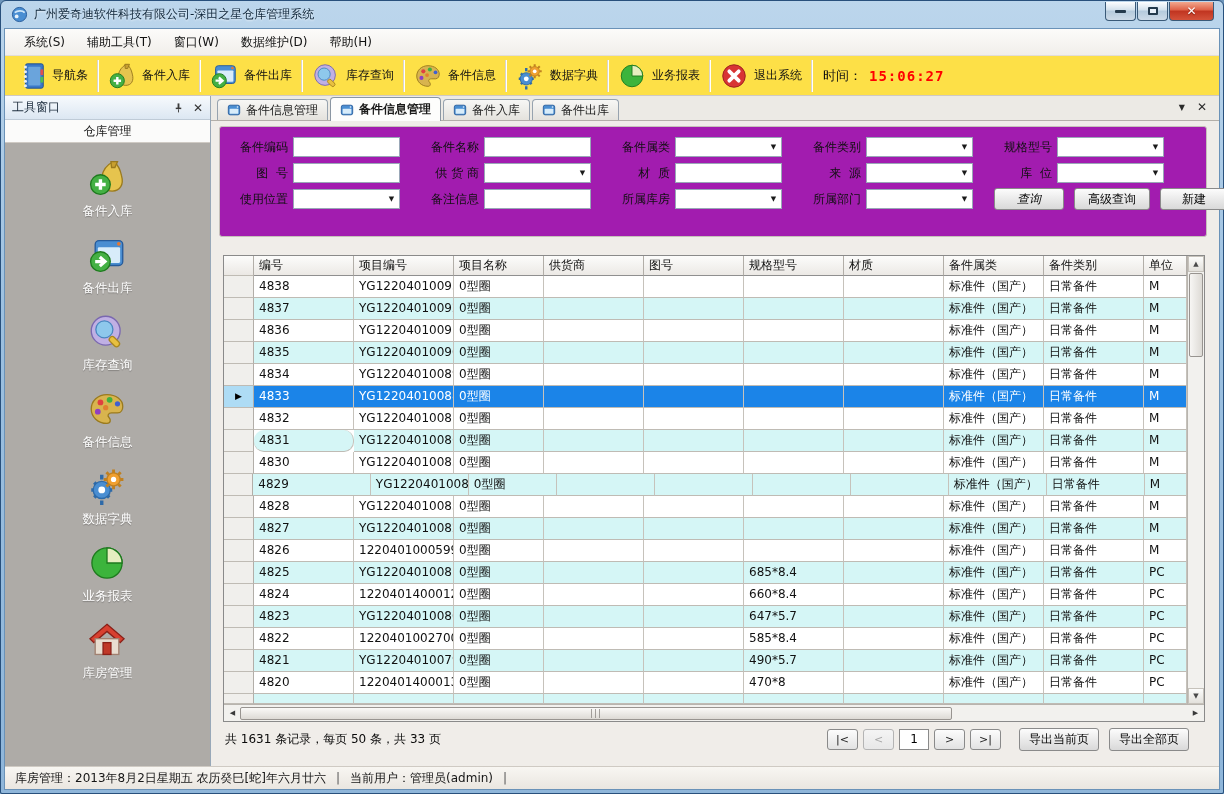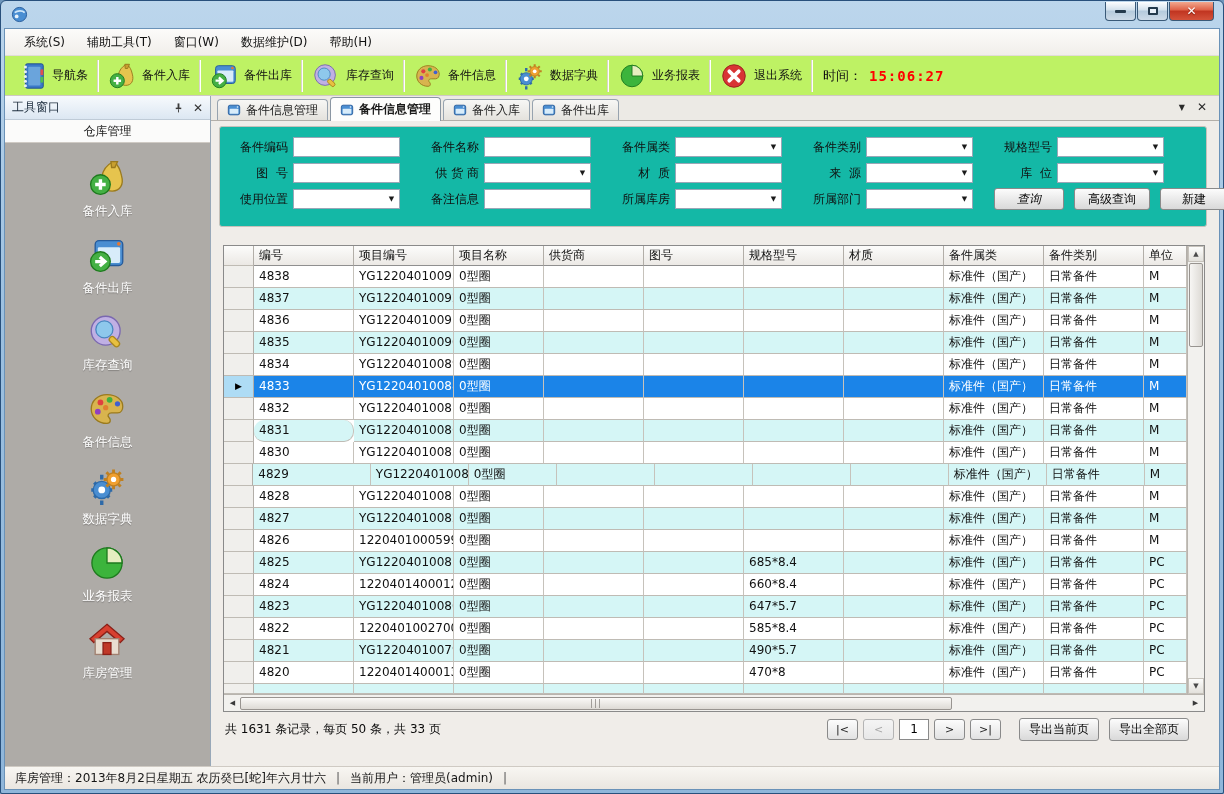--- a/index.html
+++ b/index.html
@@ -25,21 +25,21 @@
   .win-btn.close { width:45px; background:linear-gradient(#f2a88e,#de6046 45%,#c03420 50%,#d4523a); }
   .glyph-min { width:11px; height:3px; background:#243a4c; border-radius:1px; }
   .glyph-max { width:10px; height:8px; border:2px solid #243a4c; border-radius:1px; background:#e8f0f8; }
   .glyph-close { color:#fff; font-weight:bold; font-size:12px; text-shadow:0 1px 1px #802010; }
   
   .app { flex:1; display:flex; flex-direction:column; min-height:0; border:1px solid #6a92b8; background:#f0ede9; }
   
   .menubar { height:27px; background:linear-gradient(#fcfbfa,#f1eeea); border-bottom:1px solid #e2ddd7; display:flex; align-items:center; padding-left:8px; }
   .menu-item { padding:5px 11px; }
   
-  .toolbar { height:40px; background:#bef264; border-bottom:1px solid #cfc9c3; display:flex; align-items:center; padding:0 5px; }
+  .toolbar { height:40px; background:#fde047; border-bottom:1px solid #cfc9c3; display:flex; align-items:center; padding:0 5px; }
   .tb-item { display:flex; align-items:center; gap:5px; padding:2px 7px; white-space:nowrap; }
   .tb-item svg { width:30px; height:30px; display:block; }
   .tb-sep { width:1px; height:32px; background:#d9d3cc; box-shadow:1px 0 0 #fff; margin:0 2px; }
   .tb-time { display:flex; align-items:center; gap:7px; padding:0 9px; font-size:13px; }
   .tb-time-val { color:#f00; font-weight:bold; font-family:"DejaVu Sans Mono","Liberation Mono",monospace; font-size:14px; letter-spacing:1px; }
   
   .main { flex:1; display:flex; min-height:0; }
   
   .sidebar { width:206px; display:flex; flex-direction:column; border-right:1px solid #98a8b8; background:#aeaba7; }
   .sb-header { height:24px; background:linear-gradient(#f7fafd,#dce7f2); border-bottom:1px solid #bfcbd7; display:flex; align-items:center; padding:0 7px; color:#1c2c3c; }
@@ -55,21 +55,21 @@
   .content { flex:1; display:flex; flex-direction:column; min-width:0; background:#f0ede9; }
   .tabstrip { height:25px; display:flex; align-items:flex-end; background:#eceae5; padding:0 6px; border-bottom:1px solid #b3afa9; }
   .tab { display:flex; align-items:center; gap:5px; height:21px; padding:0 9px; border:1px solid #97a3af; border-bottom:none;
     border-radius:4px 4px 0 0; background:linear-gradient(#f7f7f5,#e4e2dd); margin-right:2px; color:#1a1a1a; white-space:nowrap; }
   .tab svg { width:14px; height:14px; display:block; }
   .tab.active { background:#fdfdfc; font-weight:bold; height:24px; margin-bottom:-1px; border-color:#8a96a2; }
   .tabstrip-controls { margin-left:auto; display:flex; gap:12px; align-items:center; padding:0 6px 6px 0; color:#2a2a2a; }
   .ts-menu { font-size:8px; }
   .ts-close { font-size:12px; }
   
-  .search-panel { margin:5px 12px 2px 8px; border:1px solid #c6c1ba; border-radius:3px; background:#14b8a6; padding:7px 6px 14px 10px; }
+  .search-panel { margin:5px 12px 2px 8px; border:1px solid #c6c1ba; border-radius:3px; background:#a21caf; padding:7px 6px 24px 10px; }
   .search-row { display:flex; align-items:center; height:26px; }
   .sg { display:flex; align-items:center; margin-right:21px; }
   .sg:last-child { margin-right:0; }
   .sg-label { width:58px; text-align:right; margin-right:5px; white-space:pre; color:#101010; }
   .sg-input { width:107px; height:20px; border:1px solid #99a7b7; padding:0 3px; font:12px "DejaVu Sans","Liberation Sans",sans-serif; background:#fff; }
   .sg-combo { width:107px; height:20px; background:#fff; border:1px solid #99a7b7; display:flex; align-items:center; }
   .combo-val { flex:1; padding-left:3px; overflow:hidden; white-space:nowrap; }
   .combo-arrow { width:15px; height:100%; display:flex; align-items:center; justify-content:center; font-size:7px; color:#1a1a1a; }
   .search-buttons { flex:1; display:flex; justify-content:flex-end; gap:10px; padding-right:2px; }
   .btn { height:22px; border:1px solid #8a8a8a; border-radius:3px; background:linear-gradient(#fcfcfc,#ececec 45%,#d9d9d9);
@@ -122,20 +122,21 @@
 <div class="window">
 
   <div class="titlebar">
     <span class="app-icon">
         <svg viewBox="0 0 18 18">
           <circle cx="9" cy="9" r="7.5" fill="#4a8ed2" stroke="#255a9a"></circle>
           <path d="M4 7 C7 4.5 12 4.5 14.5 7" stroke="#cfe6f8" stroke-width="2" fill="none"></path>
           <circle cx="6" cy="11" r="2" fill="#e8f2fa"></circle>
         </svg>
       </span>
+    <span class="title-text">广州爱奇迪软件科技有限公司-深田之星仓库管理系统</span>
     <span class="win-btns">
       <span class="win-btn">
           <span class="glyph-min"></span>
         </span>
       <span class="win-btn">
           <span class="glyph-max"></span>
         </span>
       <span class="win-btn close">
           <span class="glyph-close">✕</span>
         </span>

